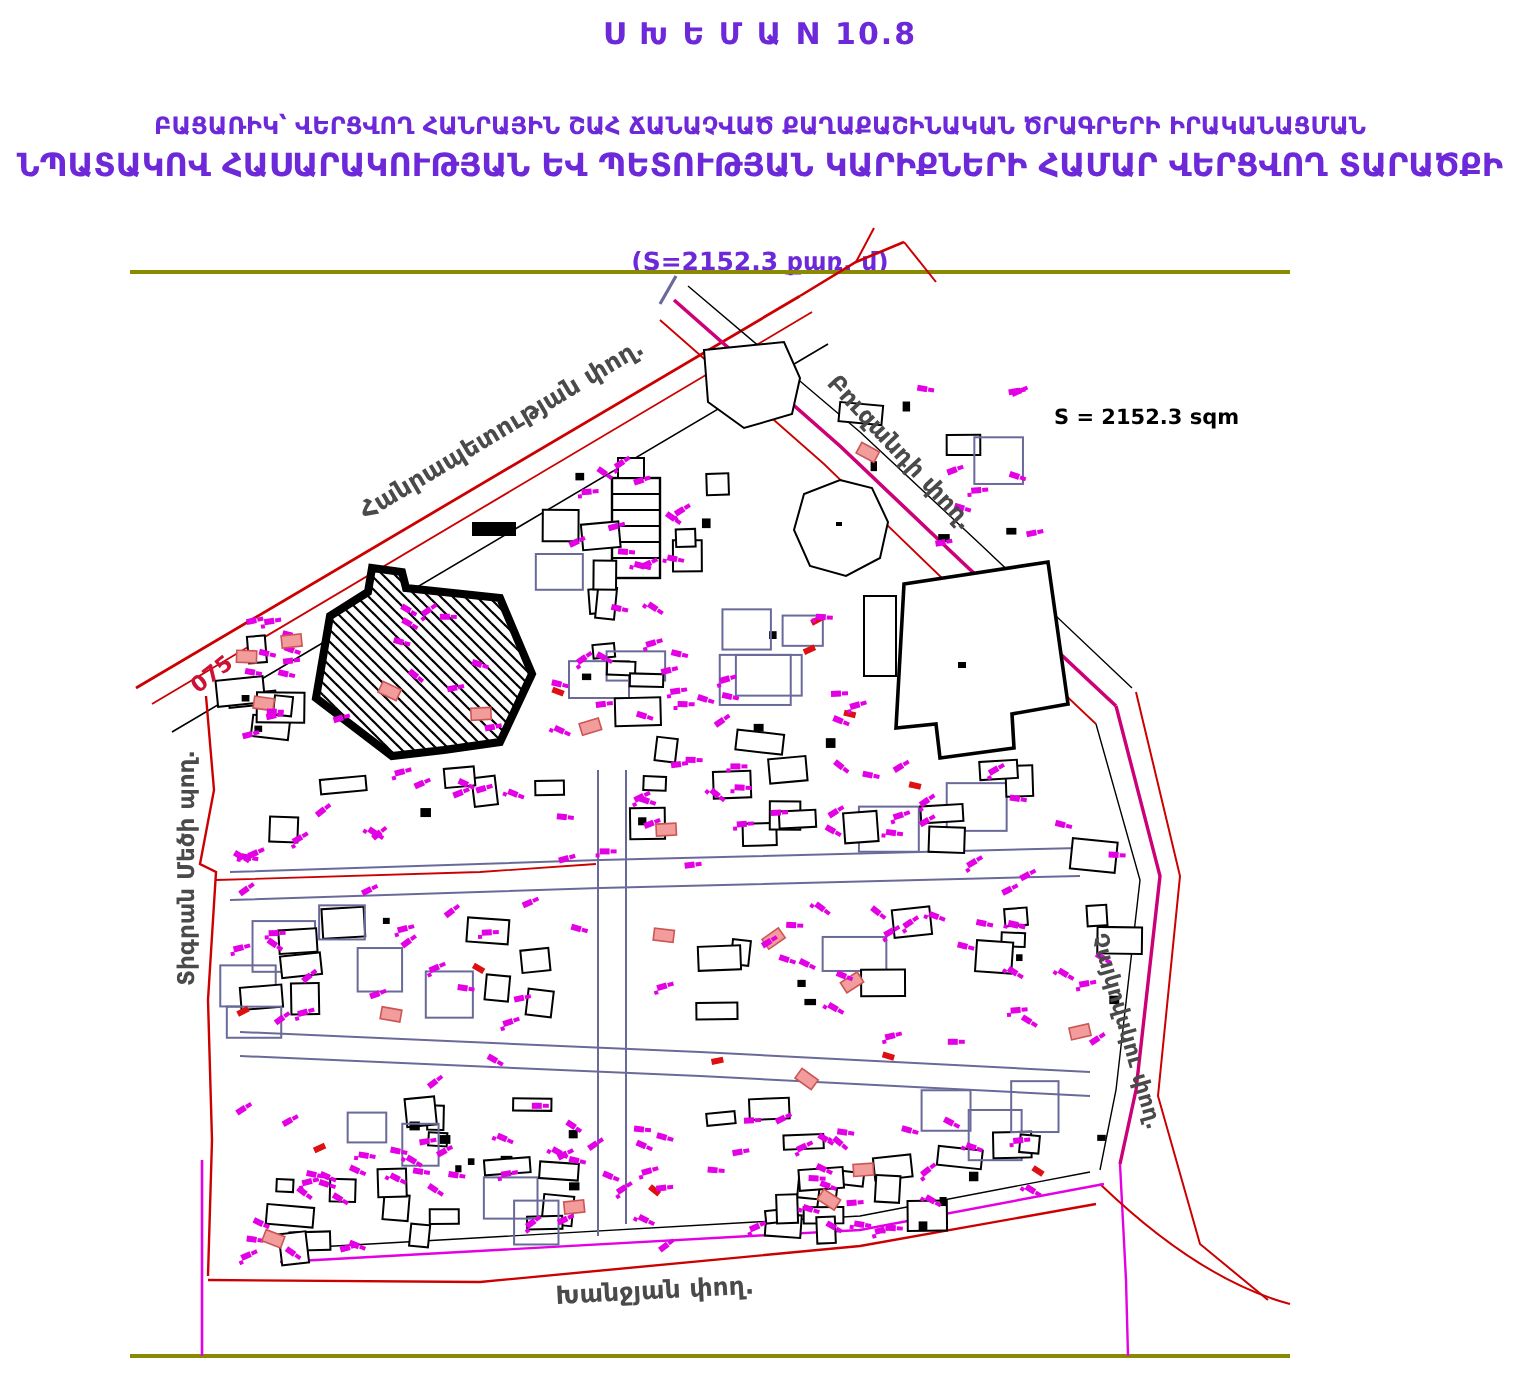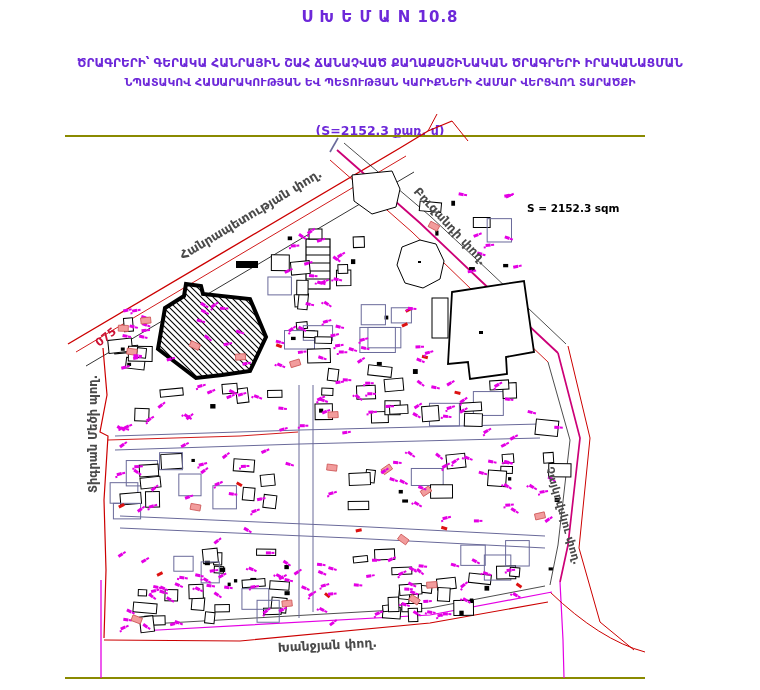--- a/index.html
+++ b/index.html
@@ -1,42 +1,42 @@
 <!DOCTYPE html>
 <html><head>
 <meta charset="utf-8">
 <style>
   html,body{margin:0;padding:0;width:760px;height:690px;background:#fff;overflow:hidden;
     font-family:"DejaVu Sans",sans-serif;}
   .page{position:relative;width:760px;height:690px;background:#fff;}
   .title-block{position:absolute;top:0;left:0;width:760px;text-align:center;color:#6d28d9;}
   .t1{margin-top:8px;font-size:15px;font-weight:bold;letter-spacing:1px;}
   .t2{margin-top:27px;font-size:12px;font-weight:bold;line-height:20px;}
-  .t3{font-size:11px;font-weight:bold;line-height:20px;}
+  .t3{font-size:16px;font-weight:bold;line-height:20px;}
   .t4{font-size:12.5px;font-weight:bold;line-height:18px;margin-top:29px;}
   svg{position:absolute;top:0;left:0;}
   .frame{stroke:#8a8a00;stroke-width:2;}
   .street-red{stroke:#cc0000;fill:none;}
   .street-crimson{stroke:#cc0077;fill:none;}
   .street-black{stroke:#000;fill:none;}
   .street-magenta{stroke:#e400e4;fill:none;}
   .purple{stroke:#6a6a9a;fill:none;}
   .bld{fill:#fff;stroke:#000;}
   .street-label{fill:#4a4a4a;font-weight:bold;font-family:"DejaVu Sans",sans-serif;}
   .area-label{fill:#000;font-weight:bold;font-family:"DejaVu Sans",sans-serif;}
   .code-label{fill:#cc1133;font-weight:bold;font-family:"DejaVu Sans",sans-serif;}
 </style>
 </head>
 <body>
 
 <div class="page">
 
   <div class="title-block">
     <div class="t1">Ս Խ Ե Մ Ա N 10.8</div>
-    <div class="t2">ԾՐԱԳՐԵՐԻ՝ ԳԵՐԱԿԱ ՀԱՆՐԱՅԻՆ ՇԱՀ ՃԱՆԱՉՎԱԾ ՔԱՂԱՔԱՇԻՆԱԿԱՆ ԾՐԱԳՐԵՐԻ ԻՐԱԿԱՆԱՑՄԱՆ</div>
+    <div class="t2">ԲԱՑԱՌԻԿ՝ ՎԵՐՑՎՈՂ ՀԱՆՐԱՅԻՆ ՇԱՀ ՃԱՆԱՉՎԱԾ ՔԱՂԱՔԱՇԻՆԱԿԱՆ ԾՐԱԳՐԵՐԻ ԻՐԱԿԱՆԱՑՄԱՆ</div>
     <div class="t3">ՆՊԱՏԱԿՈՎ ՀԱՍԱՐԱԿՈՒԹՅԱՆ ԵՎ ՊԵՏՈՒԹՅԱՆ ԿԱՐԻՔՆԵՐԻ ՀԱՄԱՐ ՎԵՐՑՎՈՂ ՏԱՐԱԾՔԻ</div>
     <div class="t4">(S=2152.3 քառ. մ)</div>
   </div>
 
   <svg width="760" height="690" viewBox="0 0 760 690">
     <defs>
       <pattern id="hatch" width="6" height="6" patternUnits="userSpaceOnUse">
         <rect width="6" height="6" fill="#fff"></rect>
         <path d="M0,0 L6,6" stroke="#000" stroke-width="1.1"></path>
         <path d="M-1,5 L1,7 M5,-1 L7,1" stroke="#000" stroke-width="1.1"></path>

